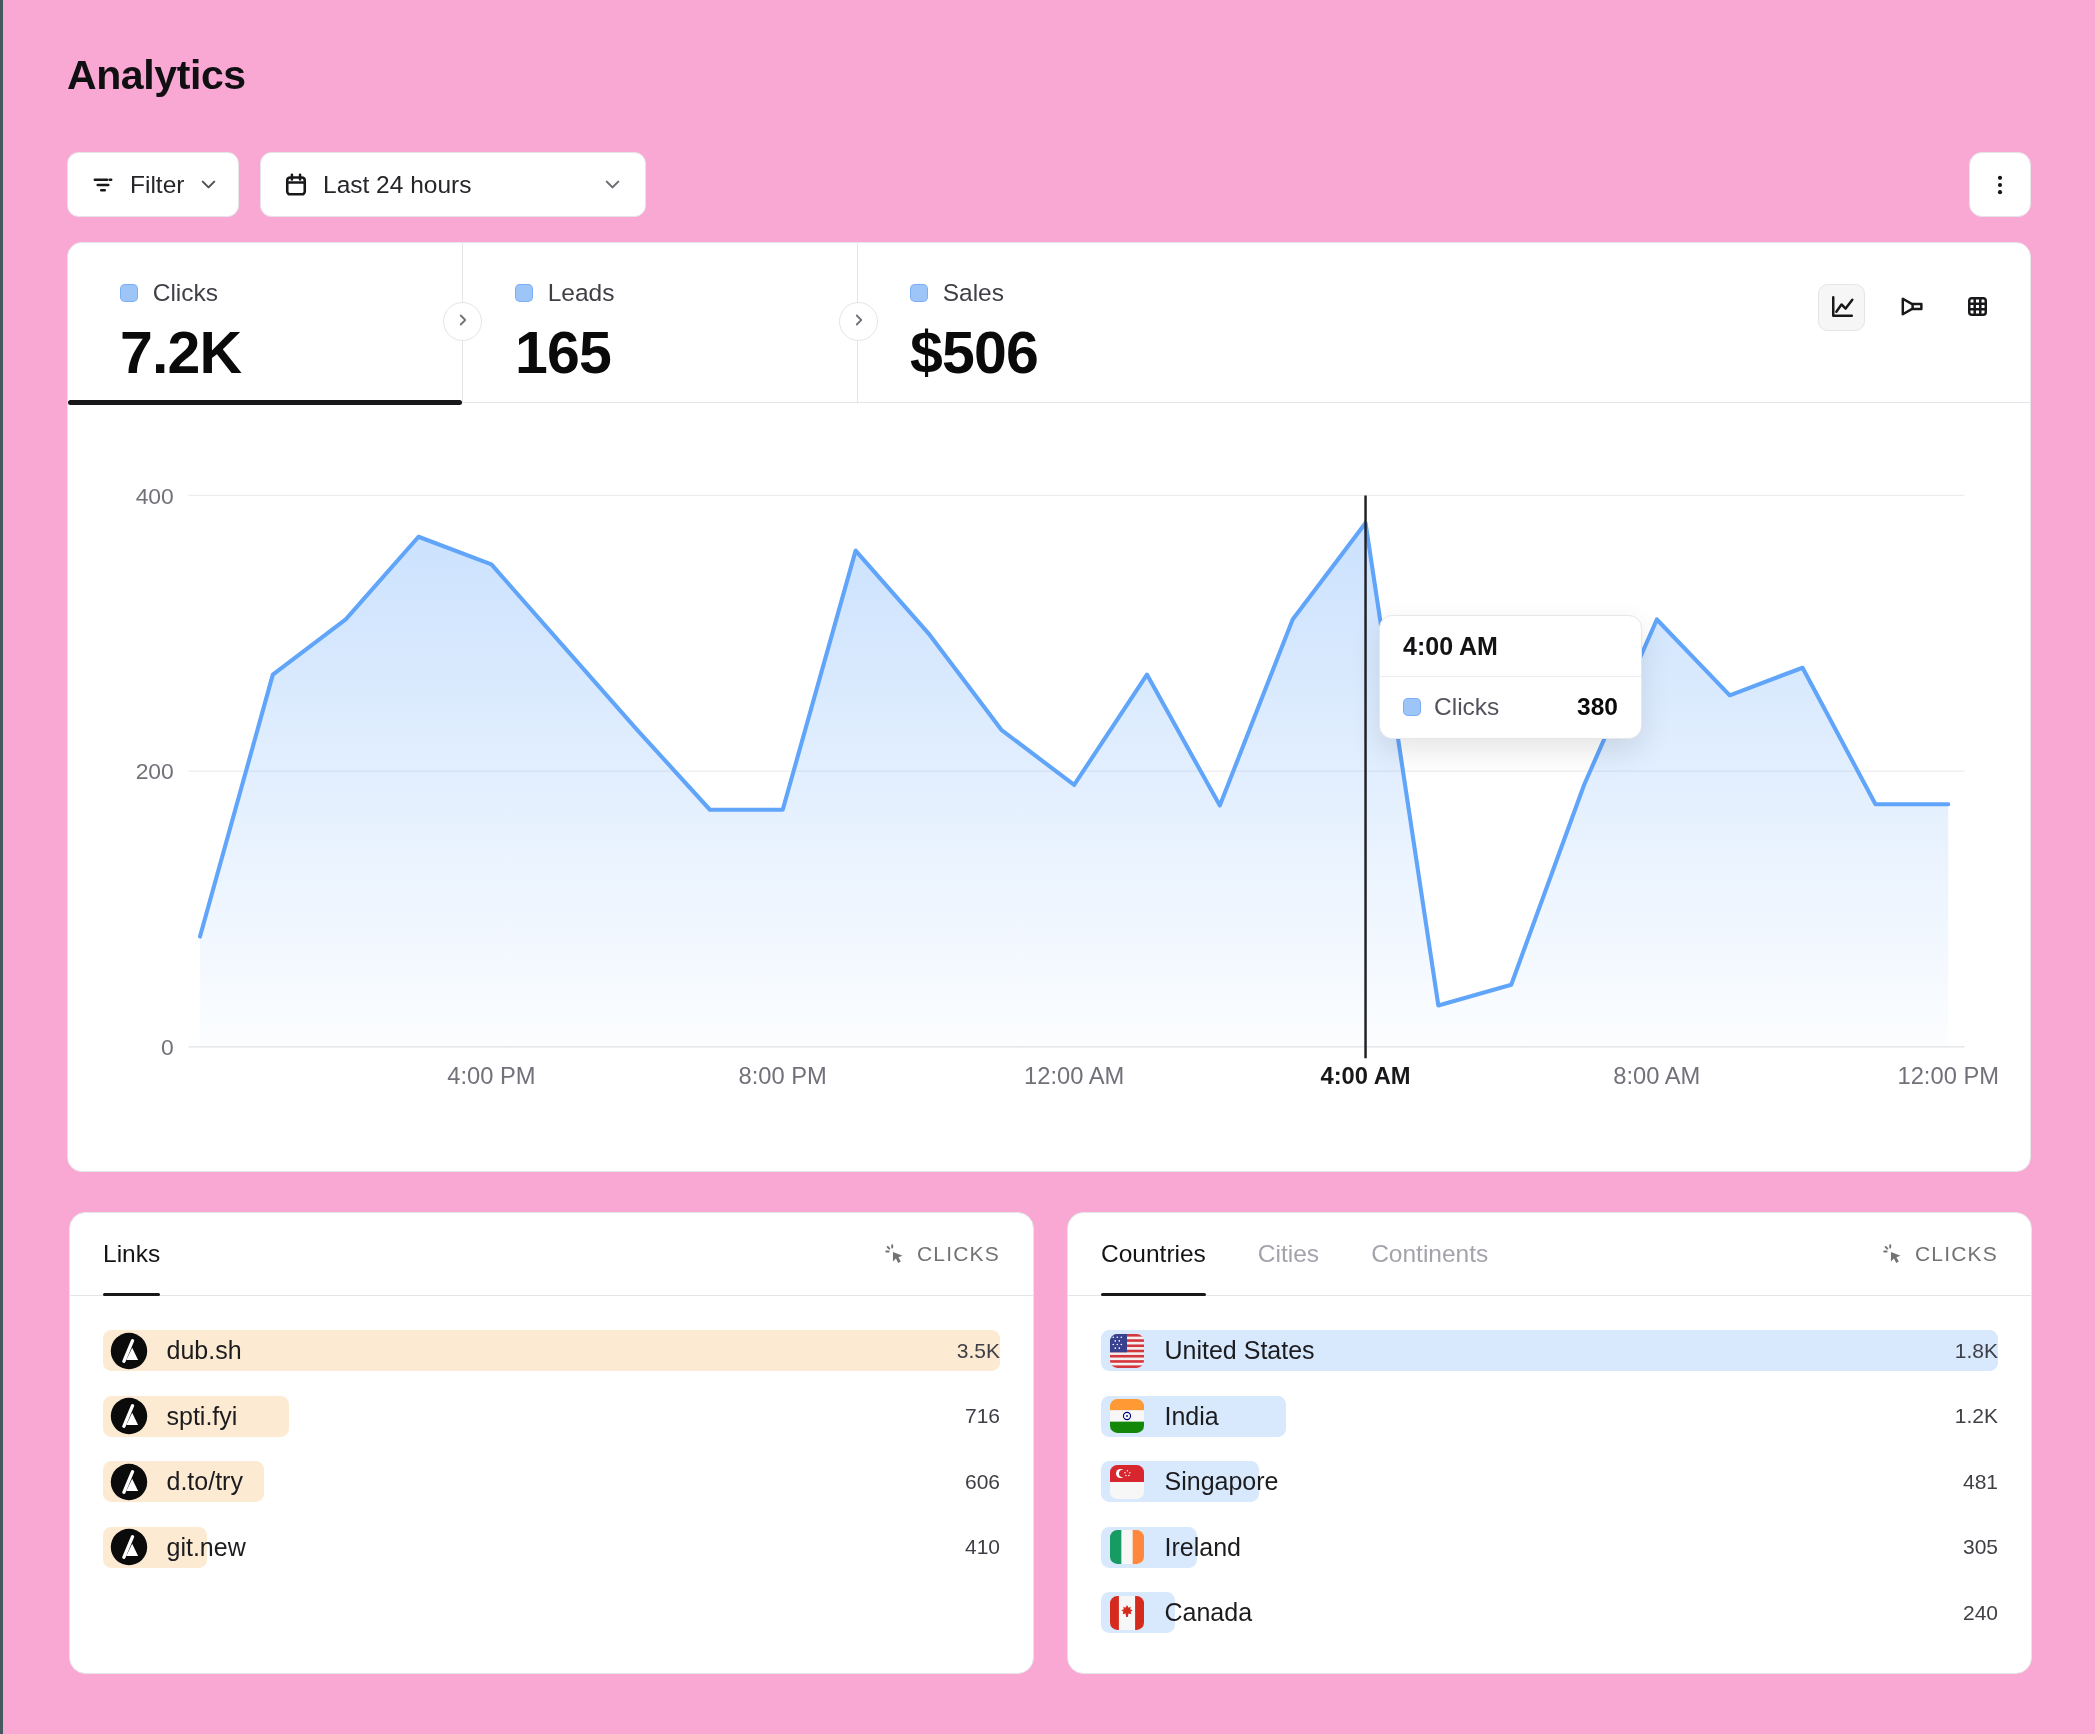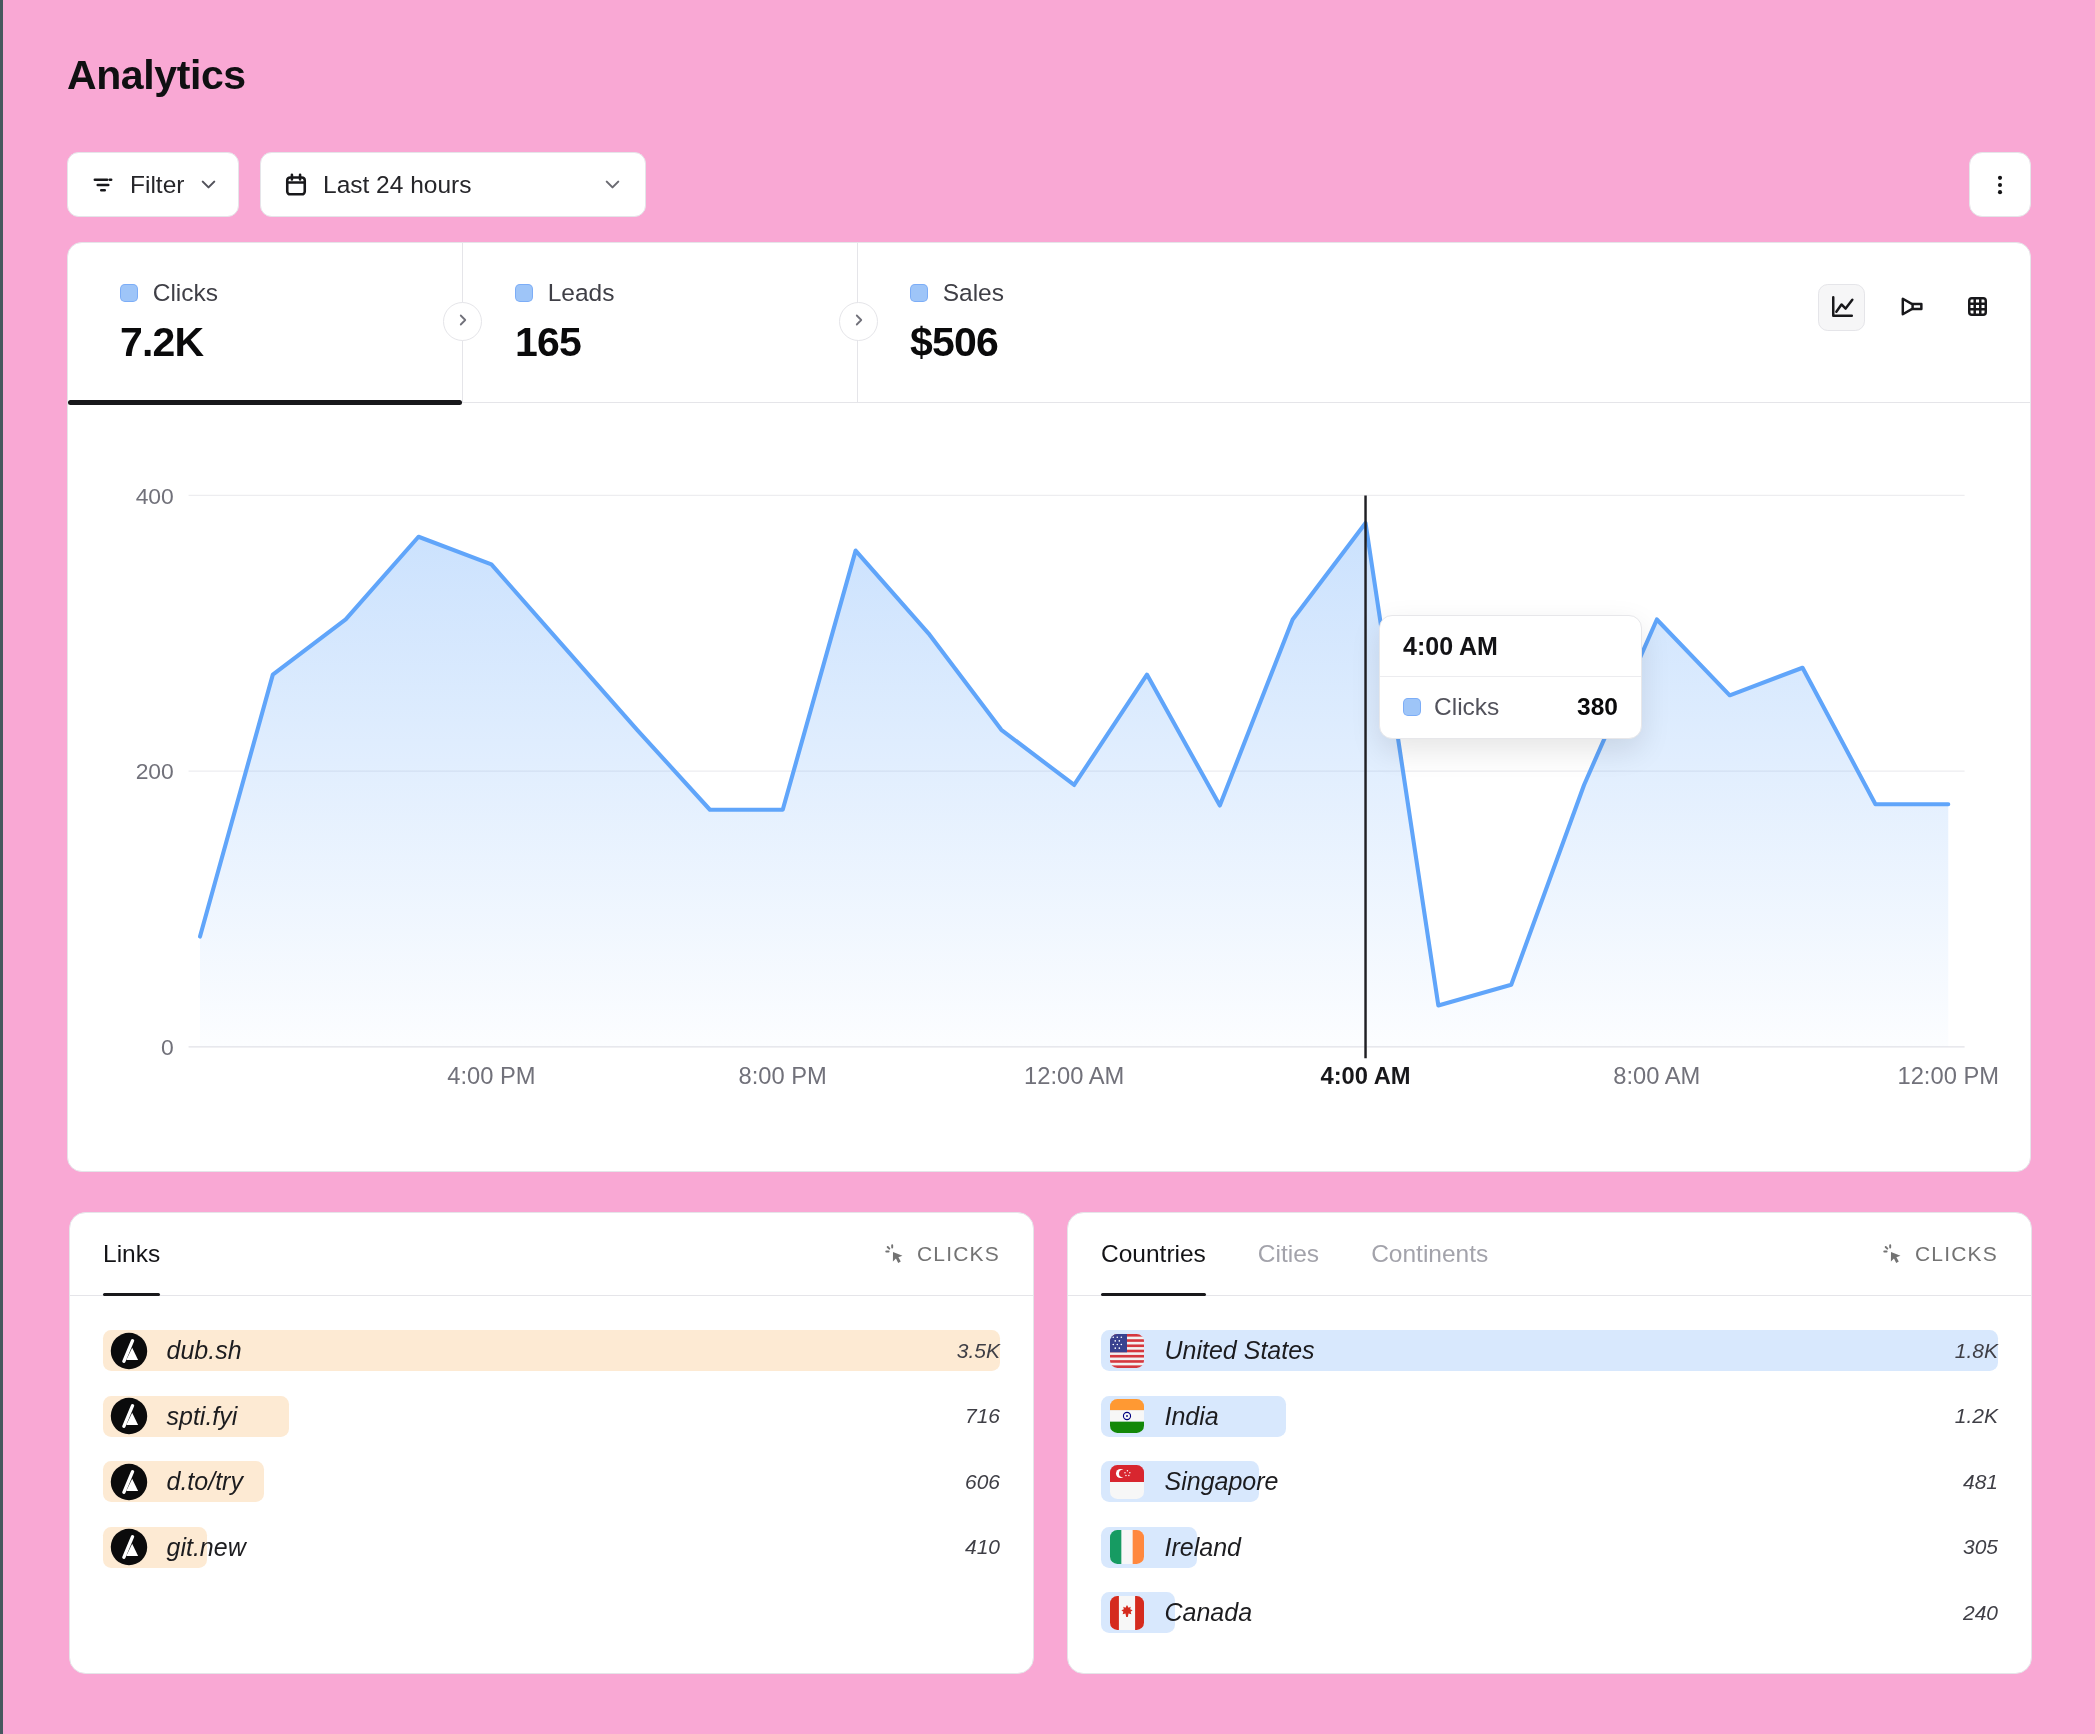--- a/index.html
+++ b/index.html
@@ -24,21 +24,21 @@
   .stat-tabs{position:absolute;left:0;top:0;width:100%;height:160px;display:flex;
              border-bottom:1.2px solid var(--border,#e5e5e9);box-sizing:border-box;}
   .stat-cell{width:395px;box-sizing:border-box;padding:36px 0 0 52px;border-right:1.2px solid var(--border,#e5e5e9);
              position:relative;cursor:pointer;background:transparent;}
   .stat-cell:nth-child(3){border-right:none;width:409px;}
   .stat-cell.active::after{content:'';position:absolute;left:0;bottom:-2.5px;width:100%;height:4.1px;
              background:#18181b;border-radius:2.5px;}
   .stat-head{display:flex;align-items:center;gap:14.7px;font-size:24.5px;color:#3f3f46;}
   .marker{width:18px;height:18px;border-radius:4.9px;background:var(--marker-blue,#9ec5f8);
           border:1.6px solid rgba(59,130,246,.35);box-sizing:border-box;flex:0 0 auto;}
-  .stat-value{margin-top:11.5px;font-size:41px;font-weight:700;letter-spacing:-0.8px;color:#0a0a0b;}
+  .stat-value{margin-top:11.5px;font-size:59px;font-weight:700;letter-spacing:-0.8px;color:#0a0a0b;}
   .view-toggles{position:absolute;right:29.5px;top:41px;display:flex;align-items:center;gap:21px;z-index:3;}
   .vt{width:47px;height:47px;display:flex;align-items:center;justify-content:center;background:transparent;
       border:1.2px solid transparent;border-radius:9.8px;cursor:pointer;padding:0;}
   .vt.active{background:#f6f6f7;border-color:var(--border,#e5e5e9);}
   .circ{position:absolute;top:59px;width:39px;height:39px;border-radius:50%;background:#fff;
         border:1.2px solid var(--border,#e5e5e9);display:flex;align-items:center;justify-content:center;
         z-index:4;cursor:pointer;padding:0;box-sizing:border-box;}
 
   
   .chart-wrap{position:absolute;left:0;top:160px;width:1964px;height:769px;}
@@ -59,21 +59,21 @@
                 border-bottom:1.2px solid var(--border,#e5e5e9);box-sizing:border-box;}
   .panel-tabs{display:flex;gap:52px;}
   .panel-tab{position:relative;display:flex;align-items:center;font-family:inherit;font-size:24.5px;font-weight:500;
              color:#a3a3ab;background:none;border:none;padding:0;cursor:pointer;}
   .panel-tab.active{color:#141417;}
   .panel-tab.active::after{content:'';position:absolute;left:0;right:0;bottom:-1.2px;height:3.3px;
              background:#18181b;border-radius:1.6px;}
   .metric{margin-left:auto;display:flex;align-items:center;gap:9.8px;color:var(--text-muted,#737373);
           font-size:21px;font-weight:500;letter-spacing:1.2px;}
   .panel-body{padding:34px 33px 0;}
-  .list-row{position:relative;height:41px;margin-bottom:24.5px;display:flex;align-items:center;cursor:pointer;font-style:italic;}
+  .list-row{position:relative;height:41px;margin-bottom:24.5px;display:flex;align-items:center;cursor:pointer;}
   .list-bar{position:absolute;left:0;top:0;bottom:0;border-radius:8.2px;}
   .panel.links .list-bar{background:var(--link-bar,#fdead3);}
   .panel.geo .list-bar{background:var(--geo-bar,#d8e8fd);}
   .list-left{position:relative;display:flex;align-items:center;gap:18px;padding-left:6.5px;z-index:1;}
   .row-icon{width:39px;height:39px;display:flex;align-items:center;justify-content:center;flex:0 0 auto;}
   .row-label{font-size:25px;color:#1c1c1f;}
   .row-value{margin-left:auto;position:relative;z-index:1;font-size:21px;color:#3f3f46;}
 </style>
 </head>
 <body>

